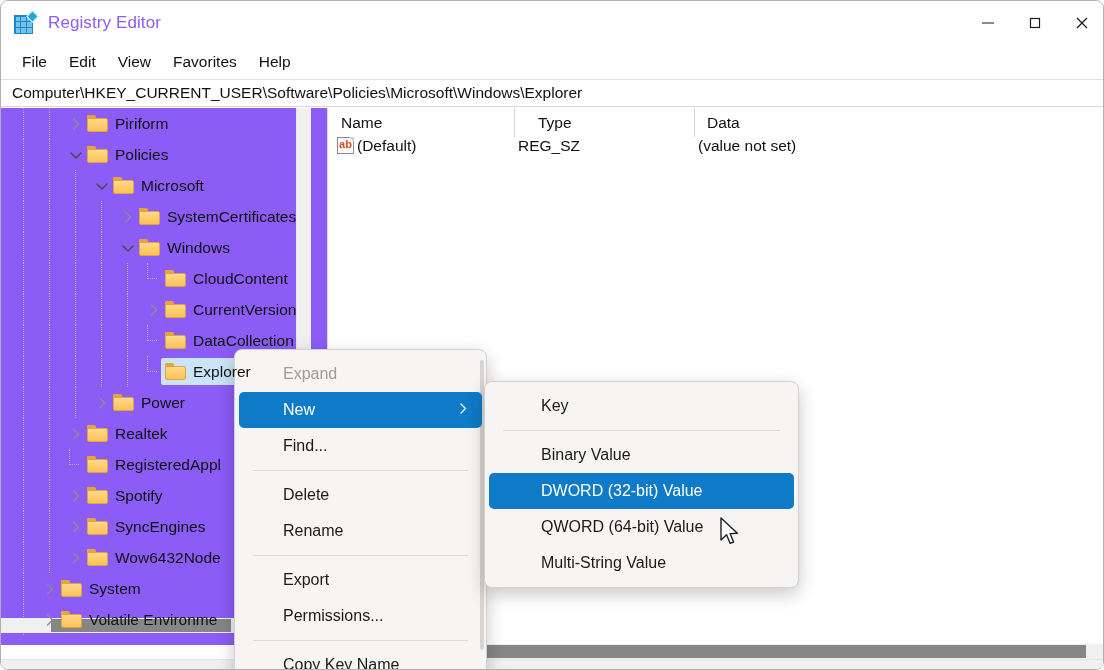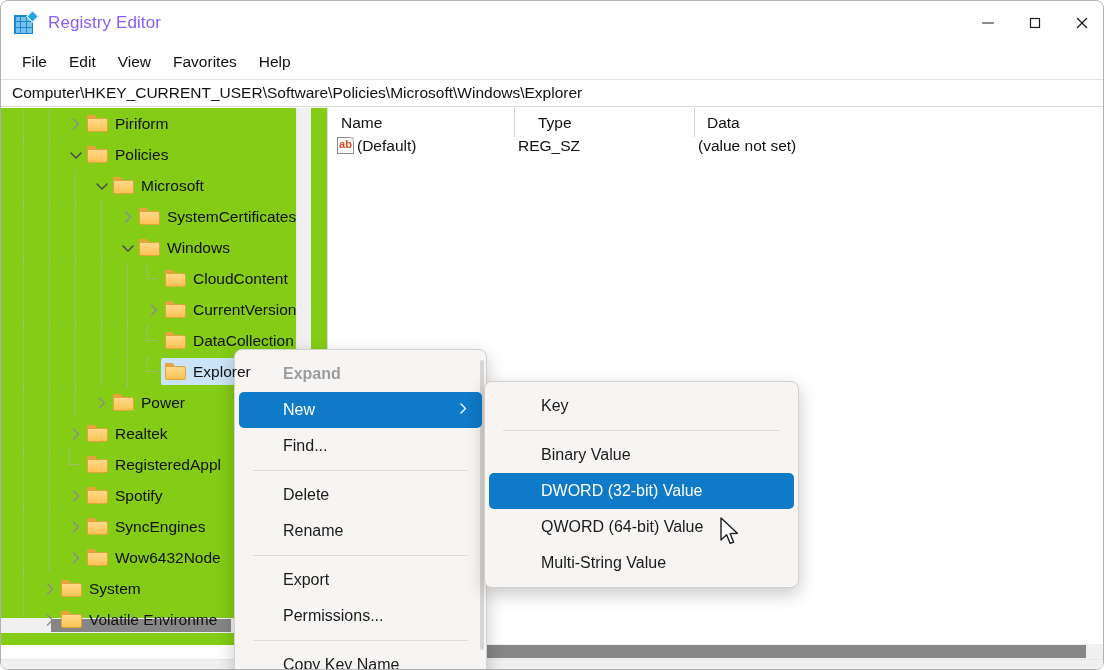--- a/index.html
+++ b/index.html
@@ -94,21 +94,21 @@
   .panes {
     position: absolute; left: 0; top: 107px;
     width: 1104px; height: 563px;
     background: #ffffff;
   }
 
   
   .tree-pane {
     position: absolute; left: 0; top: 0;
     width: 327px; height: 537px;
-    background: #84cc16;
+    background: #8b5cf6;
     border-right: 1px solid #ddd;
     overflow: hidden;
   }
   .tree-clip {
     position: absolute; left: 0; top: 0;
     width: 311px; height: 530px;
     overflow: hidden;
   }
   .tree-row {
     position: relative;
@@ -267,21 +267,21 @@
   }
   .ctx-item {
     height: 36px;
     display: flex; align-items: center;
     font-size: 16px; color: #1a1a1a;
     padding: 0 12px 0 44px;
     border-radius: 5px;
     white-space: nowrap;
     position: relative;
   }
-  .ctx-item.disabled { color: #9c9c9c; font-weight: bold; }
+  .ctx-item.disabled { color: #9c9c9c; }
   .ctx-item.active { background: #0f7ac7; color: #ffffff; }
   .ctx-item .submenu-arrow {
     position: absolute; right: 14px; top: 50%;
     transform: translateY(-50%);
   }
   .ctx-sep {
     height: 1px; background: #dedbd8;
     margin: 6px 14px;
   }
   .ctx-scroll {

